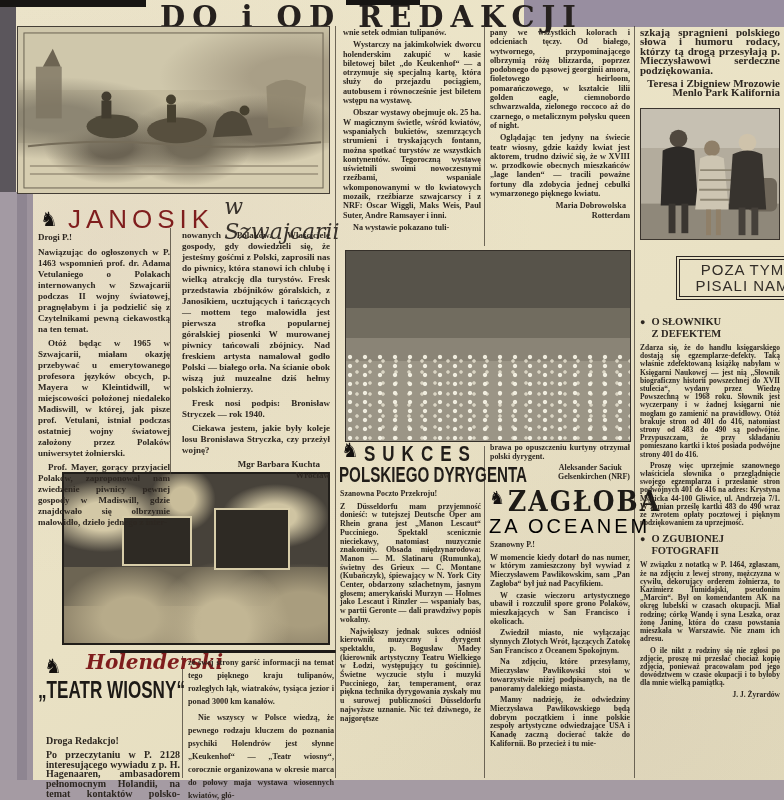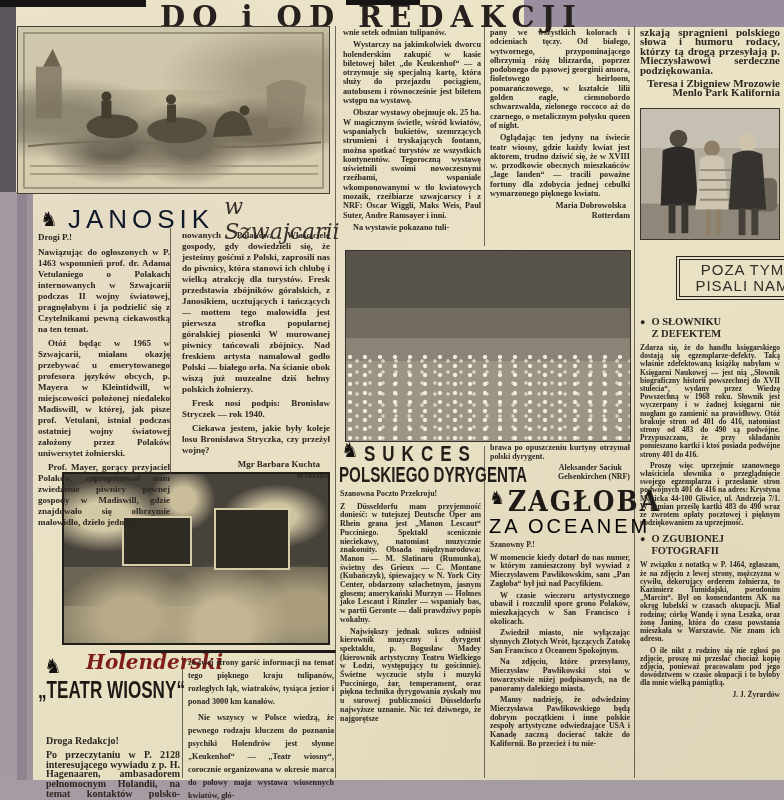--- a/index.html
+++ b/index.html
@@ -58,21 +58,21 @@
   .sig{font-weight:700;text-align:right;text-indent:0 !important;margin:3px 0 0 0 !important;}
   .sigc{font-weight:700;text-align:right;text-indent:0 !important;margin:0 !important;}
   .big1{font-size:9px;line-height:11px;}
   .mid1{font-size:8.2px;line-height:9.3px;}
   .mid2{font-size:7.9px;line-height:8.7px;}
   .small1{font-size:7.5px;line-height:8.2px;}
   
   .hicon{font-size:20px;line-height:20px;color:#14110f;}
   .janhead{position:absolute;left:40px;top:194px;width:292px;display:flex;align-items:center;gap:10px;}
   .jantitle{font-family:"Liberation Sans",sans-serif;font-size:26px;letter-spacing:5px;
-        color:#0f172a;font-weight:400;}
+        color:#7f1d1d;font-weight:400;}
   .janscript{font-family:"DejaVu Serif",serif;font-style:italic;font-size:22px;color:#38322c;}
   .sukhead1{position:absolute;left:364px;top:442px;font-family:"Liberation Sans",sans-serif;
         font-weight:bold;font-size:17px;letter-spacing:7px;color:#211d19;transform:scale(1,1.25);transform-origin:left top;}
   .sukhead2{position:absolute;left:339px;top:462px;font-family:"Liberation Sans",sans-serif;
         font-weight:bold;font-size:16.5px;letter-spacing:0px;color:#211d19;transform:scale(0.92,1.3);transform-origin:left top;white-space:nowrap;}
   .zaghead1{position:absolute;left:508px;top:486px;font-family:"DejaVu Serif",serif;
         font-weight:bold;font-size:25px;letter-spacing:2px;color:#1d1a16;transform:scale(1,1.1);transform-origin:left top;}
   .zaghead2{position:absolute;left:489px;top:515px;font-family:"Liberation Sans",sans-serif;
         font-size:20px;letter-spacing:3px;color:#000000;font-weight:400;}
   .teatr-script{position:absolute;left:86px;top:650px;font-family:"DejaVu Serif",serif;

